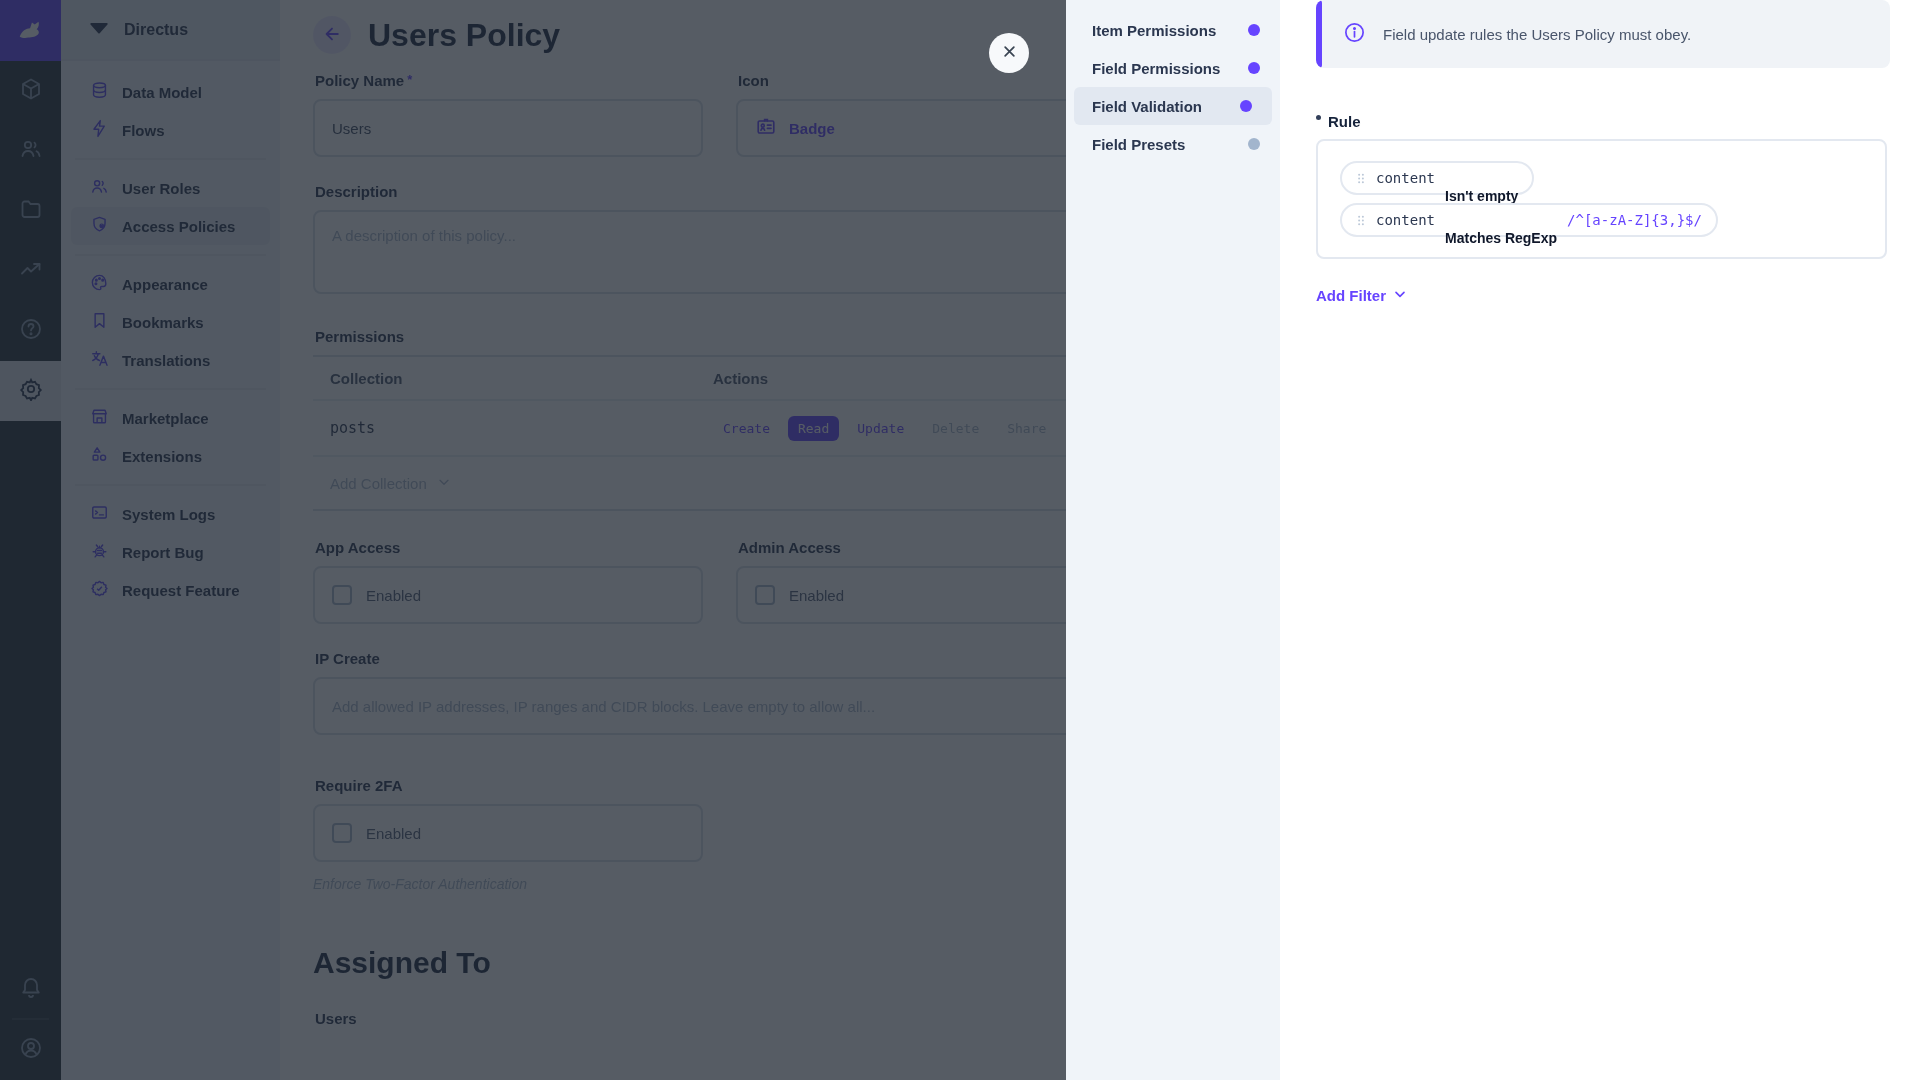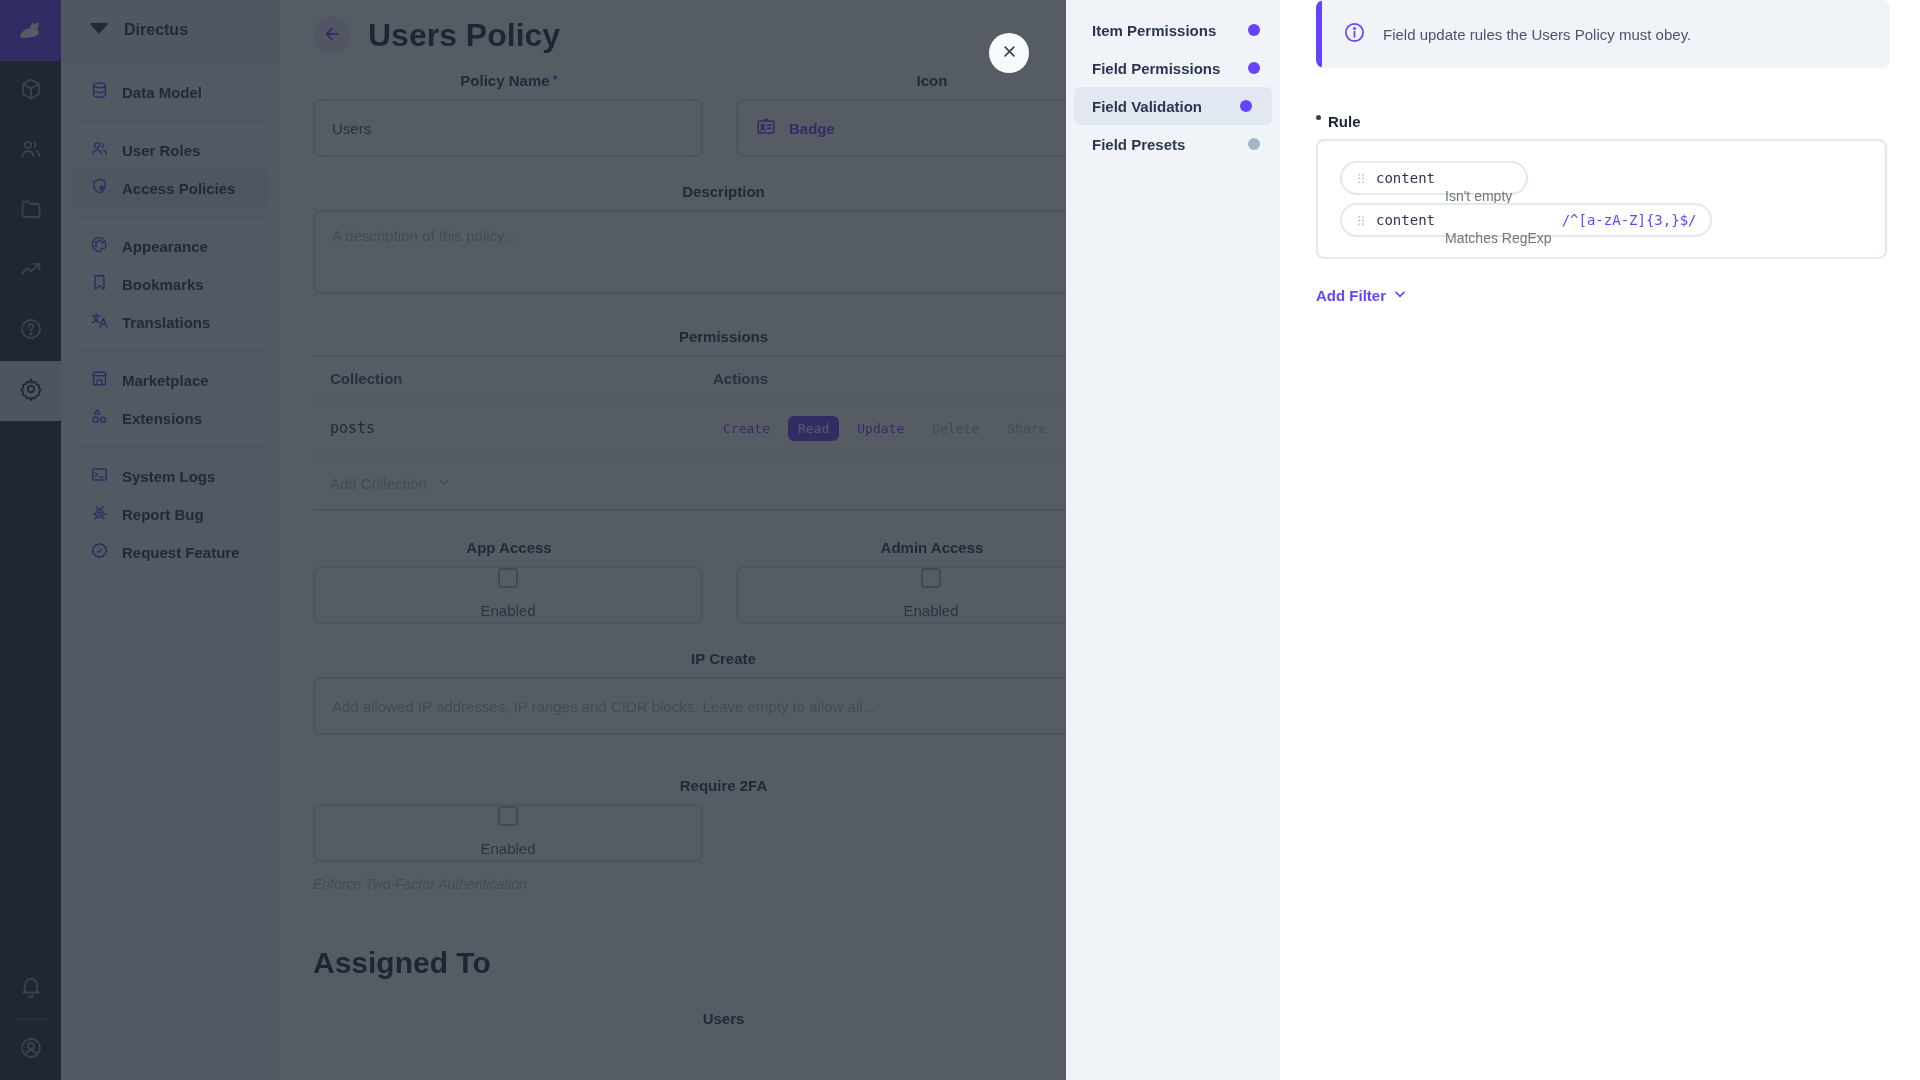--- a/index.html
+++ b/index.html
@@ -27,21 +27,21 @@
   .nav-item .nav-label { font-size:15px; font-weight:600; }
   .nav-item.active { background:#e2e8f1; border-radius:6px; margin:0 10px; padding-left:19px; }
   .nav-divider { height:2px; background:#e2e8f0; margin:9px 14px; }
 
   
   .content { position:absolute; left:280px; top:0; width:852px; padding-left:33px; z-index:1; background:#fff; height:1080px; }
   .page-header { height:70px; display:flex; align-items:center; }
   .back-btn { width:38px; height:38px; border-radius:50%; background:rgba(102,68,255,.12); color:#6644ff; display:flex; align-items:center; justify-content:center; border:none; }
   .back-btn svg { width:20px; height:20px; }
   .page-title { margin-left:17px; font-size:32px; font-weight:800; color:#1e2a42; }
-  .f-label { font-size:15px; font-weight:600; color:#2b3750; margin:2px 0 10px 2px;text-align:center; }
+  .f-label { font-size:15px; font-weight:600; color:#2b3750; margin:2px 0 10px 2px; }
   .f-label .req { color:#6644ff; font-size:13px; vertical-align:top; margin-left:3px; }
   .ghost-input { height:58px; border:2px solid #d6dde7; border-radius:8px; background:#fff; display:flex; align-items:center; padding:0 17px; font-size:15px; color:#3f4b63; width:100%; }
   input.ghost-input, textarea.ghost-area { font-family:"Liberation Sans",sans-serif; outline:none; }
   input.ghost-input::placeholder, textarea.ghost-area::placeholder { color:#a9b6c9; }
   .row2 { display:flex; gap:33px; width:813px; }
   .col { width:390px; }
   .icon-field { gap:12px; color:#6644ff; font-weight:600; }
   .icon-field svg { width:22px; height:22px; }
   .block { margin-top:26px; }
   textarea.ghost-area { width:813px; height:84px; border:2px solid #d6dde7; border-radius:8px; resize:none; padding:15px 17px; font-size:15px; color:#3f4b63; display:block; }
@@ -53,21 +53,21 @@
   .perm-row { height:56px; display:flex; align-items:center; border-bottom:2px solid #e8edf3; }
   .perm-collection { width:400px; padding-left:17px; font-family:"DejaVu Sans Mono",monospace; font-size:15px; color:#2b3750; }
   .perm-actions { display:flex; align-items:center; gap:8px; }
   .acc { font-family:"DejaVu Sans Mono",monospace; font-size:13px; padding:5px 10px; border-radius:6px; }
   .acc-custom { color:#6644ff; }
   .acc-full { background:#6644ff; color:#fff; }
   .acc-none { color:#a9b6c9; }
   .perm-add { height:52px; display:flex; align-items:center; padding-left:17px; gap:9px; color:#a9b6c9; font-size:15px; }
   .perm-add svg { width:16px; height:16px; }
   
-  .chk-row { gap:14px;flex-direction:column; }
+  .chk-row { gap:14px; }
   .chk-box { width:20px; height:20px; border:2px solid #a9b6c9; border-radius:4px; flex:none; }
   .chk-label { font-size:15px; color:#55617a; }
   .fa-note { margin-top:14px; font-size:14px; font-style:italic; color:#a9b6c9; }
   .assigned { margin-top:54px; font-size:30px; font-weight:800; color:#1e2a42; }
   .assigned-users { margin-top:30px; font-size:15px; font-weight:600; color:#2b3750; }
   .mt42 { margin-top:42px; }
 
   
   .overlay { position:absolute; inset:0; background:rgba(30,38,48,0.75); z-index:10; }
   .close-btn { position:absolute; left:989px; top:33px; width:40px; height:40px; border-radius:50%; background:#f7f9fb; border:none; color:#3a4553; z-index:30; display:flex; align-items:center; justify-content:center; }
@@ -92,21 +92,21 @@
   .banner::before { content:""; position:absolute; left:0; top:0; bottom:0; width:6px; background:#6644ff; border-radius:3px; }
   .banner svg { width:23px; height:23px; color:#6644ff; flex:none; }
   .banner-text { font-size:15px; color:#49556b; }
   .rule-head { margin-top:45px; display:flex; align-items:center; gap:7px; }
   .rule-dot { width:5px; height:5px; border-radius:50%; background:#33405a; margin-top:-8px; }
   .rule-label { font-size:15px; font-weight:700; color:#16233b; }
   .rule-box { margin-top:9px; width:571px; border:2px solid #e3e8f0; border-radius:8px; padding:20px 22px; display:flex; flex-direction:column; gap:8px; align-items:flex-start; }
   .pill { height:34px; border:2px solid #e3e8f0; border-radius:17px; display:inline-flex; align-items:center; gap:10px; padding:0 14px; background:#fff; }
   .pill svg.handle { width:10px; height:15px; color:#bcc8d8; }
   .pill .p-field { font-family:"DejaVu Sans Mono",monospace; font-size:14px; color:#2b3750; }
-  .pill .p-op { font-size:14px; font-weight:400; color:#737373;margin-top:36px; }
+  .pill .p-op { font-size:14px; font-weight:700; color:#0f172a;margin-top:36px; }
   .pill .p-val { font-family:"DejaVu Sans Mono",monospace; font-size:14px; color:#6644ff; }
   .pill .p-val:empty { display:none; }
   .add-filter { margin-top:27px; display:flex; align-items:center; gap:6px; color:#6644ff; font-size:15px; font-weight:700; background:none; border:none; }
   .add-filter svg { width:16px; height:16px; }
 </style>
 </head>
 <body>
 
 <div class="stage">
 
@@ -179,20 +179,26 @@
       <span class="project-name">Directus</span>
     </div>
     <div class="nav-list">
       <div class="nav-item">
           <span><svg viewBox="0 0 24 24" fill="none" stroke="currentColor" stroke-width="1.8" width="19" height="19">
               <ellipse cx="12" cy="5.5" rx="7.5" ry="3"></ellipse>
               <path d="M4.5 5.5v6c0 1.7 3.4 3 7.5 3s7.5-1.3 7.5-3v-6"></path>
               <path d="M4.5 11.5v6c0 1.7 3.4 3 7.5 3s7.5-1.3 7.5-3v-6"></path>
             </svg></span>
           <span class="nav-label">Data Model</span>
+        </div>
+      <div class="nav-item">
+          <span><svg viewBox="0 0 24 24" fill="none" stroke="currentColor" stroke-width="1.8" stroke-linejoin="round" width="19" height="19">
+              <path d="M13 2L5 13h6l-1 9 8-13h-6l1-7z"></path>
+            </svg></span>
+          <span class="nav-label">Flows</span>
         </div>
       <div class="nav-divider"></div>
       <div class="nav-item">
           <span><svg viewBox="0 0 24 24" fill="none" stroke="currentColor" stroke-width="1.8" stroke-linecap="round" width="19" height="19">
               <circle cx="9" cy="8" r="3.2"></circle>
               <path d="M3.5 19c.6-3.2 2.8-5 5.5-5s4.9 1.8 5.5 5"></path>
               <path d="M15.5 5.6a3.2 3.2 0 0 1 0 4.8M17.5 14.3c1.6.7 2.7 2.3 3 4.7"></path>
             </svg></span>
           <span class="nav-label">User Roles</span>
         </div>

